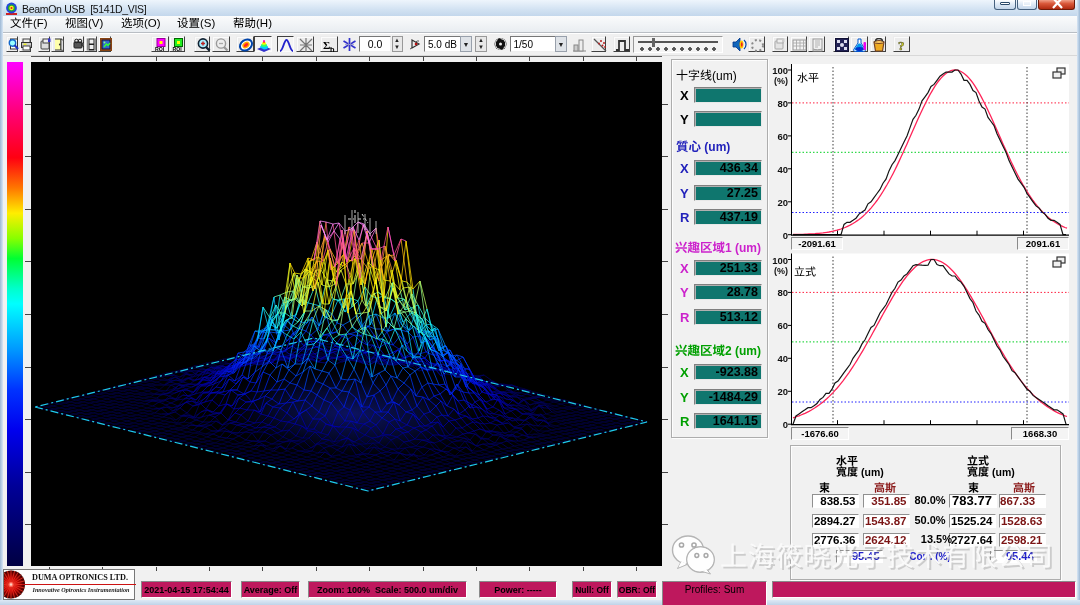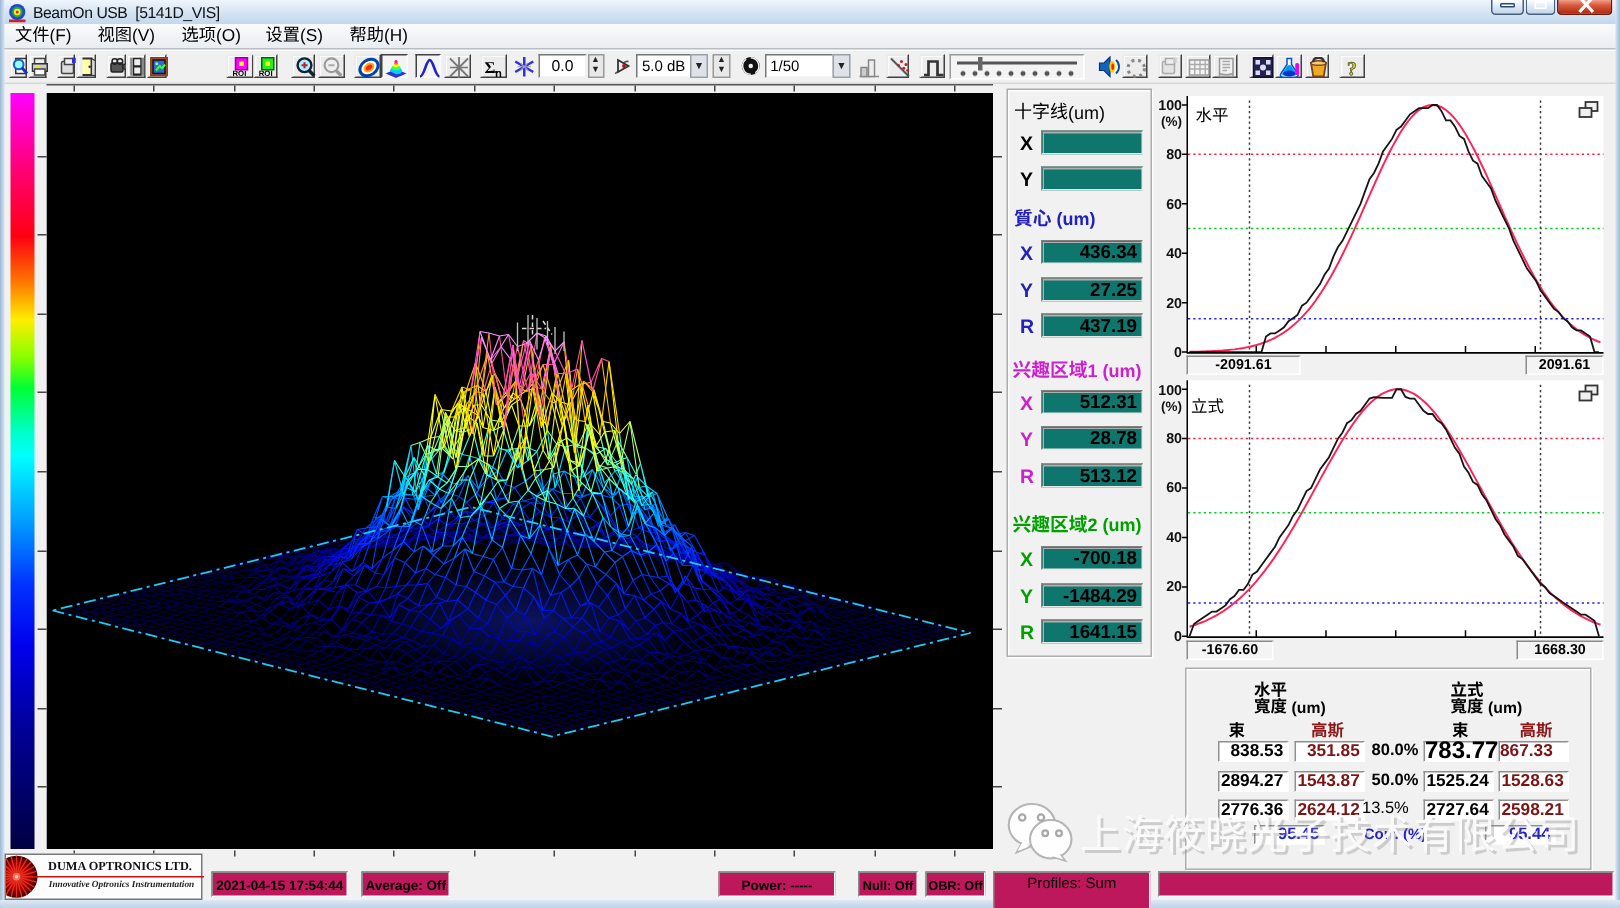--- a/index.html
+++ b/index.html
@@ -397,33 +397,33 @@
     <div class="abs vbox val" style="left:694px;top:184.5px;width:68px;height:16px">27.25</div>
     <div class="abs" style="left:680px;top:210.0px;width:12px;font-size:13px;font-weight:bold;color:#2222bb">R</div>
     <div class="abs vbox val" style="left:694px;top:209.0px;width:68px;height:16px">437.19</div>
     <div class="abs" style="left:675px;top:238px;white-space:nowrap"><svg width="50" height="14" viewBox="0 0 50 14" style="vertical-align:-3.0px;" fill="#cc22cc">
         <path transform="translate(0.00 11.00) scale(0.01250)" d="M45 -382V-268H955V-382ZM582 -178C670 -96 788 19 841 89L965 21C904 -51 782 -160 697 -235ZM280 -238C230 -159 126 -58 30 2C61 23 108 63 135 89C233 20 340 -88 414 -189ZM43 -725C103 -634 164 -510 187 -429L304 -482C277 -563 217 -681 152 -770ZM341 -809C389 -713 435 -583 448 -500L570 -543C552 -628 506 -752 454 -847ZM816 -820C773 -697 694 -542 628 -443L747 -403C813 -498 894 -644 957 -782Z"></path>
         <path transform="translate(12.50 11.00) scale(0.01250)" d="M716 -712V-643H849C843 -590 835 -539 825 -491L772 -594L693 -568V-712ZM384 -213 410 -116 599 -187V-72H693V-223L743 -242L725 -328L693 -317V-556C726 -493 760 -420 790 -350C765 -271 734 -203 697 -154C719 -139 755 -98 771 -74C798 -111 823 -158 845 -212C858 -174 869 -139 877 -109L970 -145C954 -202 925 -275 891 -351C921 -460 942 -586 955 -722L894 -742L876 -738H729V-813H404V-712H443V-231ZM599 -712V-632H536V-712ZM599 -541V-455H536V-541ZM599 -364V-284L536 -262V-364ZM76 -391C81 -255 76 -98 12 18C35 29 74 66 89 90C122 35 143 -27 157 -92C239 37 364 64 559 64H929C937 27 957 -28 975 -55C888 -51 633 -51 560 -51C463 -51 384 -58 323 -85V-252H415V-356H323V-457H417V-563H296V-644H399V-748H296V-850H189V-748H66V-644H189V-563H43V-457H218V-179C202 -205 188 -236 176 -274C178 -311 177 -349 176 -385Z"></path>
         <path transform="translate(25.00 11.00) scale(0.01250)" d="M931 -806H82V61H958V-54H200V-691H931ZM263 -556C331 -502 408 -439 482 -374C402 -301 312 -238 221 -190C248 -169 294 -122 313 -98C400 -151 488 -219 571 -297C651 -224 723 -154 770 -99L864 -188C813 -243 737 -312 655 -382C721 -454 781 -532 831 -613L718 -659C676 -588 624 -519 565 -456C489 -517 412 -577 346 -628Z"></path>
         <path transform="translate(37.50 11.00) scale(0.01250)" d="M446 -445H522V-322H446ZM358 -537V-230H615V-537ZM26 -151 71 -31C153 -75 251 -130 341 -183L306 -289L237 -253V-497H313V-611H237V-836H125V-611H35V-497H125V-197C88 -179 54 -163 26 -151ZM838 -537C824 -471 806 -409 783 -351C775 -428 769 -514 765 -603H959V-712H915L958 -752C935 -781 886 -822 848 -849L780 -791C809 -768 842 -738 866 -712H762C761 -758 761 -803 762 -849H647L649 -712H329V-603H653C659 -448 672 -300 695 -181C682 -161 668 -142 653 -125L644 -205C517 -176 385 -147 298 -130L326 -18C414 -41 525 -70 631 -99C593 -58 550 -23 503 7C528 24 573 63 589 83C641 46 688 1 730 -49C761 37 803 89 859 89C935 89 964 51 981 -83C956 -96 923 -121 900 -149C897 -60 889 -23 875 -23C851 -23 829 -77 811 -166C870 -267 914 -385 945 -518Z"></path>
       </svg><span style="font-size:12px;font-weight:bold;color:#cc22cc">1 (um)</span></div>
     <div class="abs" style="left:680px;top:260.5px;width:12px;font-size:13px;font-weight:bold;color:#cc22cc">X</div>
-    <div class="abs vbox val" style="left:694px;top:259.5px;width:68px;height:16px">512.31</div>
+    <div class="abs vbox val" style="left:694px;top:259.5px;width:68px;height:16px">251.33</div>
     <div class="abs" style="left:680px;top:285.0px;width:12px;font-size:13px;font-weight:bold;color:#cc22cc">Y</div>
     <div class="abs vbox val" style="left:694px;top:284.0px;width:68px;height:16px">28.78</div>
     <div class="abs" style="left:680px;top:309.5px;width:12px;font-size:13px;font-weight:bold;color:#cc22cc">R</div>
     <div class="abs vbox val" style="left:694px;top:308.5px;width:68px;height:16px">513.12</div>
     <div class="abs" style="left:675px;top:341px;white-space:nowrap"><svg width="50" height="14" viewBox="0 0 50 14" style="vertical-align:-3.0px;" fill="#00a000">
         <path transform="translate(0.00 11.00) scale(0.01250)" d="M45 -382V-268H955V-382ZM582 -178C670 -96 788 19 841 89L965 21C904 -51 782 -160 697 -235ZM280 -238C230 -159 126 -58 30 2C61 23 108 63 135 89C233 20 340 -88 414 -189ZM43 -725C103 -634 164 -510 187 -429L304 -482C277 -563 217 -681 152 -770ZM341 -809C389 -713 435 -583 448 -500L570 -543C552 -628 506 -752 454 -847ZM816 -820C773 -697 694 -542 628 -443L747 -403C813 -498 894 -644 957 -782Z"></path>
         <path transform="translate(12.50 11.00) scale(0.01250)" d="M716 -712V-643H849C843 -590 835 -539 825 -491L772 -594L693 -568V-712ZM384 -213 410 -116 599 -187V-72H693V-223L743 -242L725 -328L693 -317V-556C726 -493 760 -420 790 -350C765 -271 734 -203 697 -154C719 -139 755 -98 771 -74C798 -111 823 -158 845 -212C858 -174 869 -139 877 -109L970 -145C954 -202 925 -275 891 -351C921 -460 942 -586 955 -722L894 -742L876 -738H729V-813H404V-712H443V-231ZM599 -712V-632H536V-712ZM599 -541V-455H536V-541ZM599 -364V-284L536 -262V-364ZM76 -391C81 -255 76 -98 12 18C35 29 74 66 89 90C122 35 143 -27 157 -92C239 37 364 64 559 64H929C937 27 957 -28 975 -55C888 -51 633 -51 560 -51C463 -51 384 -58 323 -85V-252H415V-356H323V-457H417V-563H296V-644H399V-748H296V-850H189V-748H66V-644H189V-563H43V-457H218V-179C202 -205 188 -236 176 -274C178 -311 177 -349 176 -385Z"></path>
         <path transform="translate(25.00 11.00) scale(0.01250)" d="M931 -806H82V61H958V-54H200V-691H931ZM263 -556C331 -502 408 -439 482 -374C402 -301 312 -238 221 -190C248 -169 294 -122 313 -98C400 -151 488 -219 571 -297C651 -224 723 -154 770 -99L864 -188C813 -243 737 -312 655 -382C721 -454 781 -532 831 -613L718 -659C676 -588 624 -519 565 -456C489 -517 412 -577 346 -628Z"></path>
         <path transform="translate(37.50 11.00) scale(0.01250)" d="M446 -445H522V-322H446ZM358 -537V-230H615V-537ZM26 -151 71 -31C153 -75 251 -130 341 -183L306 -289L237 -253V-497H313V-611H237V-836H125V-611H35V-497H125V-197C88 -179 54 -163 26 -151ZM838 -537C824 -471 806 -409 783 -351C775 -428 769 -514 765 -603H959V-712H915L958 -752C935 -781 886 -822 848 -849L780 -791C809 -768 842 -738 866 -712H762C761 -758 761 -803 762 -849H647L649 -712H329V-603H653C659 -448 672 -300 695 -181C682 -161 668 -142 653 -125L644 -205C517 -176 385 -147 298 -130L326 -18C414 -41 525 -70 631 -99C593 -58 550 -23 503 7C528 24 573 63 589 83C641 46 688 1 730 -49C761 37 803 89 859 89C935 89 964 51 981 -83C956 -96 923 -121 900 -149C897 -60 889 -23 875 -23C851 -23 829 -77 811 -166C870 -267 914 -385 945 -518Z"></path>
       </svg><span style="font-size:12px;font-weight:bold;color:#00a000">2 (um)</span></div>
     <div class="abs" style="left:680px;top:365.0px;width:12px;font-size:13px;font-weight:bold;color:#00a000">X</div>
-    <div class="abs vbox val" style="left:694px;top:364.0px;width:68px;height:16px">-700.18</div>
+    <div class="abs vbox val" style="left:694px;top:364.0px;width:68px;height:16px">-923.88</div>
     <div class="abs" style="left:680px;top:389.5px;width:12px;font-size:13px;font-weight:bold;color:#00a000">Y</div>
     <div class="abs vbox val" style="left:694px;top:388.5px;width:68px;height:16px">-1484.29</div>
     <div class="abs" style="left:680px;top:414.0px;width:12px;font-size:13px;font-weight:bold;color:#00a000">R</div>
     <div class="abs vbox val" style="left:694px;top:413.0px;width:68px;height:16px">1641.15</div>
     <svg width="287" height="186" viewBox="783 64 287 186" style="position:absolute;left:783px;top:64px">
       <rect x="791.5" y="64.0" width="277.5" height="171.2" fill="#ffffff"></rect>
       <line x1="792" y1="102.9" x2="1069" y2="102.9" stroke="#ff2040" stroke-width="1" stroke-dasharray="1.5 2"></line>
       <line x1="792" y1="152.3" x2="1069" y2="152.3" stroke="#00d020" stroke-width="1" stroke-dasharray="1.5 2"></line>
       <line x1="792" y1="212.5" x2="1069" y2="212.5" stroke="#2020ff" stroke-width="1" stroke-dasharray="1.5 2"></line>
       <line x1="833" y1="67.0" x2="833" y2="234.7" stroke="#3c3c3c" stroke-width="1" stroke-dasharray="1.5 2"></line>
@@ -490,21 +490,21 @@
     <div class="abs" style="left:758px;top:196.8px;width:30px;text-align:right;font-size:9.5px;font-weight:bold;color:#111">20</div>
     <div class="abs" style="left:758px;top:229.7px;width:30px;text-align:right;font-size:9.5px;font-weight:bold;color:#111">0</div>
     <div class="abs" style="left:758px;top:76.0px;width:30px;text-align:right;font-size:9px;font-weight:bold;color:#111">(%)</div>
     <div class="abs" style="left:758px;top:254.5px;width:30px;text-align:right;font-size:9.5px;font-weight:bold;color:#111">100</div>
     <div class="abs" style="left:758px;top:287.4px;width:30px;text-align:right;font-size:9.5px;font-weight:bold;color:#111">80</div>
     <div class="abs" style="left:758px;top:320.4px;width:30px;text-align:right;font-size:9.5px;font-weight:bold;color:#111">60</div>
     <div class="abs" style="left:758px;top:353.3px;width:30px;text-align:right;font-size:9.5px;font-weight:bold;color:#111">40</div>
     <div class="abs" style="left:758px;top:386.3px;width:30px;text-align:right;font-size:9.5px;font-weight:bold;color:#111">20</div>
     <div class="abs" style="left:758px;top:419.2px;width:30px;text-align:right;font-size:9.5px;font-weight:bold;color:#111">0</div>
     <div class="abs" style="left:758px;top:265.5px;width:30px;text-align:right;font-size:9px;font-weight:bold;color:#111">(%)</div>
-    <div class="abs sunk" style="left:791px;top:237px;width:76px;height:13px;font-size:9.5px;font-weight:bold;text-align:center;line-height:12px;background:#f4f4f4">-2091.61</div>
+    <div class="abs sunk" style="left:791px;top:237px;width:52px;height:13px;font-size:9.5px;font-weight:bold;text-align:center;line-height:12px;background:#f4f4f4">-2091.61</div>
     <div class="abs sunk" style="left:1017px;top:237px;width:52px;height:13px;font-size:9.5px;font-weight:bold;text-align:center;line-height:12px;background:#f4f4f4">2091.61</div>
     <div class="abs sunk" style="left:791px;top:427px;width:58px;height:13px;font-size:9.5px;font-weight:bold;text-align:center;line-height:12px;background:#f4f4f4">-1676.60</div>
     <div class="abs sunk" style="left:1011px;top:427px;width:58px;height:13px;font-size:9.5px;font-weight:bold;text-align:center;line-height:12px;background:#f4f4f4">1668.30</div>
     <div class="abs etch" style="left:790px;top:445px;width:271px;height:135px;background:#f1f1f1"></div>
     <div class="abs" style="left:827.0px;top:451.0px;width:40px;text-align:center;"><svg width="22" height="13" viewBox="0 0 22 13" style="vertical-align:-3.3px;" fill="#000">
         <path transform="translate(0.00 9.68) scale(0.01100)" d="M57 -604V-483H268C224 -308 138 -170 22 -91C51 -73 99 -26 119 1C260 -104 368 -307 413 -579L333 -609L311 -604ZM800 -674C755 -611 686 -535 623 -476C602 -517 583 -560 568 -604V-849H440V-64C440 -47 434 -41 417 -41C398 -41 344 -41 289 -43C308 -7 329 54 334 91C415 91 475 85 515 64C555 42 568 6 568 -63V-351C647 -201 753 -79 894 -4C914 -39 955 -90 983 -115C858 -170 755 -265 678 -381C749 -438 838 -521 911 -596Z"></path>
         <path transform="translate(11.00 9.68) scale(0.01100)" d="M159 -604C192 -537 223 -449 233 -395L350 -432C338 -488 303 -572 269 -637ZM729 -640C710 -574 674 -486 642 -428L747 -397C781 -449 822 -530 858 -607ZM46 -364V-243H437V89H562V-243H957V-364H562V-669H899V-788H99V-669H437V-364Z"></path>
       </svg></div>
     <div class="abs" style="left:820.0px;top:461.5px;width:80px;text-align:center;"><svg width="22" height="13" viewBox="0 0 22 13" style="vertical-align:-3.3px;" fill="#000">
         <path transform="translate(0.00 9.68) scale(0.01100)" d="M295 -334H707V-300H295ZM295 -237H707V-204H295ZM295 -429H707V-397H295ZM408 -824 429 -777H64V-584H136V-544H322V-511H431V-544H569V-510H680V-544H866V-584H936V-777H576C565 -805 550 -835 535 -860ZM569 -674V-627H431V-675H322V-627H172V-690H823V-627H680V-674ZM180 -501V-132H304C277 -68 215 -30 27 -7C50 17 78 63 88 92C323 53 402 -16 435 -132H531V-32C531 56 565 81 684 81C709 81 812 81 839 81C930 81 960 51 970 -58C946 -62 913 -72 889 -84L892 -86C875 -100 851 -116 824 -132H828V-501ZM678 -106C723 -82 781 -44 808 -18L871 -69C866 -14 857 -2 827 -2C802 -2 720 -2 700 -2C659 -2 652 -6 652 -33V-132H710Z"></path>
@@ -527,38 +527,39 @@
       </svg></div>
     <div class="abs" style="left:958.5px;top:477.5px;width:30px;text-align:center;"><svg width="11" height="13" viewBox="0 0 11 13" style="vertical-align:-3.3px;" fill="#000">
         <path transform="translate(0.00 9.68) scale(0.01100)" d="M137 -567V-244H371C283 -156 155 -78 30 -35C57 -10 94 36 113 66C228 18 344 -61 436 -154V90H561V-161C653 -64 770 18 887 68C906 36 945 -13 973 -38C848 -80 719 -158 631 -244H872V-567H561V-646H931V-756H561V-849H436V-756H71V-646H436V-567ZM253 -461H436V-350H253ZM561 -461H749V-350H561Z"></path>
       </svg></div>
     <div class="abs" style="left:1003.5px;top:477.5px;width:40px;text-align:center;"><svg width="22" height="13" viewBox="0 0 22 13" style="vertical-align:-3.3px;" fill="#8b1a1a">
         <path transform="translate(0.00 9.68) scale(0.01100)" d="M308 -537H697V-482H308ZM188 -617V-402H823V-617ZM417 -827 441 -756H55V-655H942V-756H581L541 -857ZM275 -227V38H386V-3H673C687 21 702 56 707 82C778 82 831 82 868 69C906 54 919 32 919 -20V-362H82V89H199V-264H798V-21C798 -8 792 -4 778 -4H712V-227ZM386 -144H607V-86H386Z"></path>
         <path transform="translate(11.00 9.68) scale(0.01100)" d="M155 -142C128 -85 80 -24 30 15C57 31 103 65 125 85C177 39 234 -37 268 -110ZM361 -839V-732H226V-839H118V-732H42V-627H118V-254H30V-149H535V-254H471V-627H531V-732H471V-839ZM226 -627H361V-567H226ZM226 -476H361V-413H226ZM226 -322H361V-254H226ZM568 -740V-376C568 -247 557 -122 484 -12C465 -48 426 -102 395 -140L299 -97C331 -55 368 3 384 40L481 -8C471 6 460 20 448 34C475 54 513 86 533 112C657 -24 678 -191 678 -376V-408H771V89H884V-408H971V-519H678V-667C779 -693 886 -728 969 -768L873 -854C800 -811 679 -768 568 -740Z"></path>
       </svg></div>
     <div class="abs tbl-box" style="left:812px;top:494.0px;width:46.5px;height:14px;font-size:11.5px;font-weight:bold;color:#000;text-align:right;line-height:12px;padding-right:2px">838.53</div>
     <div class="abs tbl-box" style="left:863px;top:494.0px;width:46.5px;height:14px;font-size:11.5px;font-weight:bold;color:#7b1515;text-align:right;line-height:12px;padding-right:2px">351.85</div>
-    <div class="abs tbl-box" style="left:949px;top:494.0px;width:48px;height:14px;font-size:16px;font-weight:bold;color:#000;text-align:left;line-height:12px;padding-right:2px">783.77</div>
+    <div class="abs tbl-box" style="left:949px;top:494.0px;width:48px;height:14px;font-size:13px;font-weight:bold;color:#000;text-align:center;line-height:12px;padding-right:2px">783.77</div>
     <div class="abs tbl-box" style="left:999px;top:494.0px;width:46.5px;height:14px;font-size:11.5px;font-weight:bold;color:#7b1515;text-align:right;line-height:12px;padding-right:14px">867.33</div>
     <div class="abs" style="left:908px;top:494.0px;width:44px;text-align:center;font-size:11px;font-weight:bold">80.0%</div>
     <div class="abs tbl-box" style="left:812px;top:513.5px;width:46.5px;height:14px;font-size:11.5px;font-weight:bold;color:#000;text-align:right;line-height:12px;padding-right:2px">2894.27</div>
     <div class="abs tbl-box" style="left:863px;top:513.5px;width:46.5px;height:14px;font-size:11.5px;font-weight:bold;color:#7b1515;text-align:right;line-height:12px;padding-right:2px">1543.87</div>
     <div class="abs tbl-box" style="left:949px;top:513.5px;width:46.5px;height:14px;font-size:11.5px;font-weight:bold;color:#000;text-align:right;line-height:12px;padding-right:2px">1525.24</div>
     <div class="abs tbl-box" style="left:999px;top:513.5px;width:46.5px;height:14px;font-size:11.5px;font-weight:bold;color:#7b1515;text-align:right;line-height:12px;padding-right:2px">1528.63</div>
     <div class="abs" style="left:908px;top:513.5px;width:44px;text-align:center;font-size:11px;font-weight:bold">50.0%</div>
     <div class="abs tbl-box" style="left:812px;top:533.0px;width:46.5px;height:14px;font-size:11.5px;font-weight:bold;color:#000;text-align:right;line-height:12px;padding-right:2px">2776.36</div>
     <div class="abs tbl-box" style="left:863px;top:533.0px;width:46.5px;height:14px;font-size:11.5px;font-weight:bold;color:#7b1515;text-align:right;line-height:12px;padding-right:2px">2624.12</div>
     <div class="abs tbl-box" style="left:949px;top:533.0px;width:46.5px;height:14px;font-size:11.5px;font-weight:bold;color:#000;text-align:right;line-height:12px;padding-right:2px">2727.64</div>
     <div class="abs tbl-box" style="left:999px;top:533.0px;width:46.5px;height:14px;font-size:11.5px;font-weight:bold;color:#7b1515;text-align:right;line-height:12px;padding-right:2px">2598.21</div>
-    <div class="abs" style="left:908px;top:533.0px;width:44px;text-align:left;font-size:11px;font-weight:normal">13.5%</div>
+    <div class="abs" style="left:908px;top:533.0px;width:44px;text-align:right;font-size:11px;font-weight:bold">13.5%</div>
     <div class="abs tbl-box" style="left:836px;top:550px;width:46.5px;height:13px;font-size:11px;font-weight:bold;color:#2222cc;text-align:right;line-height:11px;padding-right:2px">95.45</div>
     <div class="abs tbl-box" style="left:990px;top:550px;width:46.5px;height:13px;font-size:11px;font-weight:bold;color:#2222cc;text-align:right;line-height:11px;padding-right:2px">95.44</div>
     <div class="abs" style="left:900px;top:551px;width:60px;text-align:center;font-size:10px;font-weight:bold;color:#2222cc">Corr. (%)</div>
     <div class="abs sunk" style="left:141px;top:581px;width:91px;height:17px;font-size:9.0px;font-weight:bold;text-align:center;line-height:16px;white-space:nowrap">2021-04-15 17:54:44</div>
     <div class="abs sunk" style="left:241px;top:581px;width:59px;height:17px;font-size:9.0px;font-weight:bold;text-align:center;line-height:16px;white-space:nowrap">Average: Off</div>
+    <div class="abs sunk" style="left:308px;top:581px;width:159px;height:17px;font-size:9.0px;font-weight:bold;text-align:center;line-height:16px;white-space:nowrap">Zoom: 100%&nbsp; Scale: 500.0 um/div</div>
     <div class="abs sunk" style="left:479px;top:581px;width:78px;height:17px;font-size:9.0px;font-weight:bold;text-align:center;line-height:16px;white-space:nowrap">Power: -----</div>
     <div class="abs sunk" style="left:572px;top:581px;width:40px;height:17px;font-size:8.5px;font-weight:bold;text-align:center;line-height:16px;white-space:nowrap">Null: Off</div>
     <div class="abs sunk" style="left:617px;top:581px;width:40px;height:17px;font-size:8.5px;font-weight:bold;text-align:center;line-height:16px;white-space:nowrap">OBR: Off</div>
     <div class="abs sunk" style="left:662px;top:581px;width:105px;height:31px;font-size:10px;font-weight:normal;text-align:center;line-height:16px;white-space:nowrap">Profiles: Sum</div>
     <div class="abs sunk" style="left:772px;top:581px;width:304px;height:17px;font-size:9.5px;font-weight:bold;text-align:center;line-height:16px;white-space:nowrap"></div>
     <div class="abs" style="left:3px;top:569px;width:132px;height:31px;background:#fdfdfd;border:1px solid #777">
 <svg width="34" height="29" viewBox="0 0 34 29" style="position:absolute;left:0;top:0">
 <defs>
           <radialGradient id="rg">
             <stop offset="0" stop-color="#ff2222"></stop>

